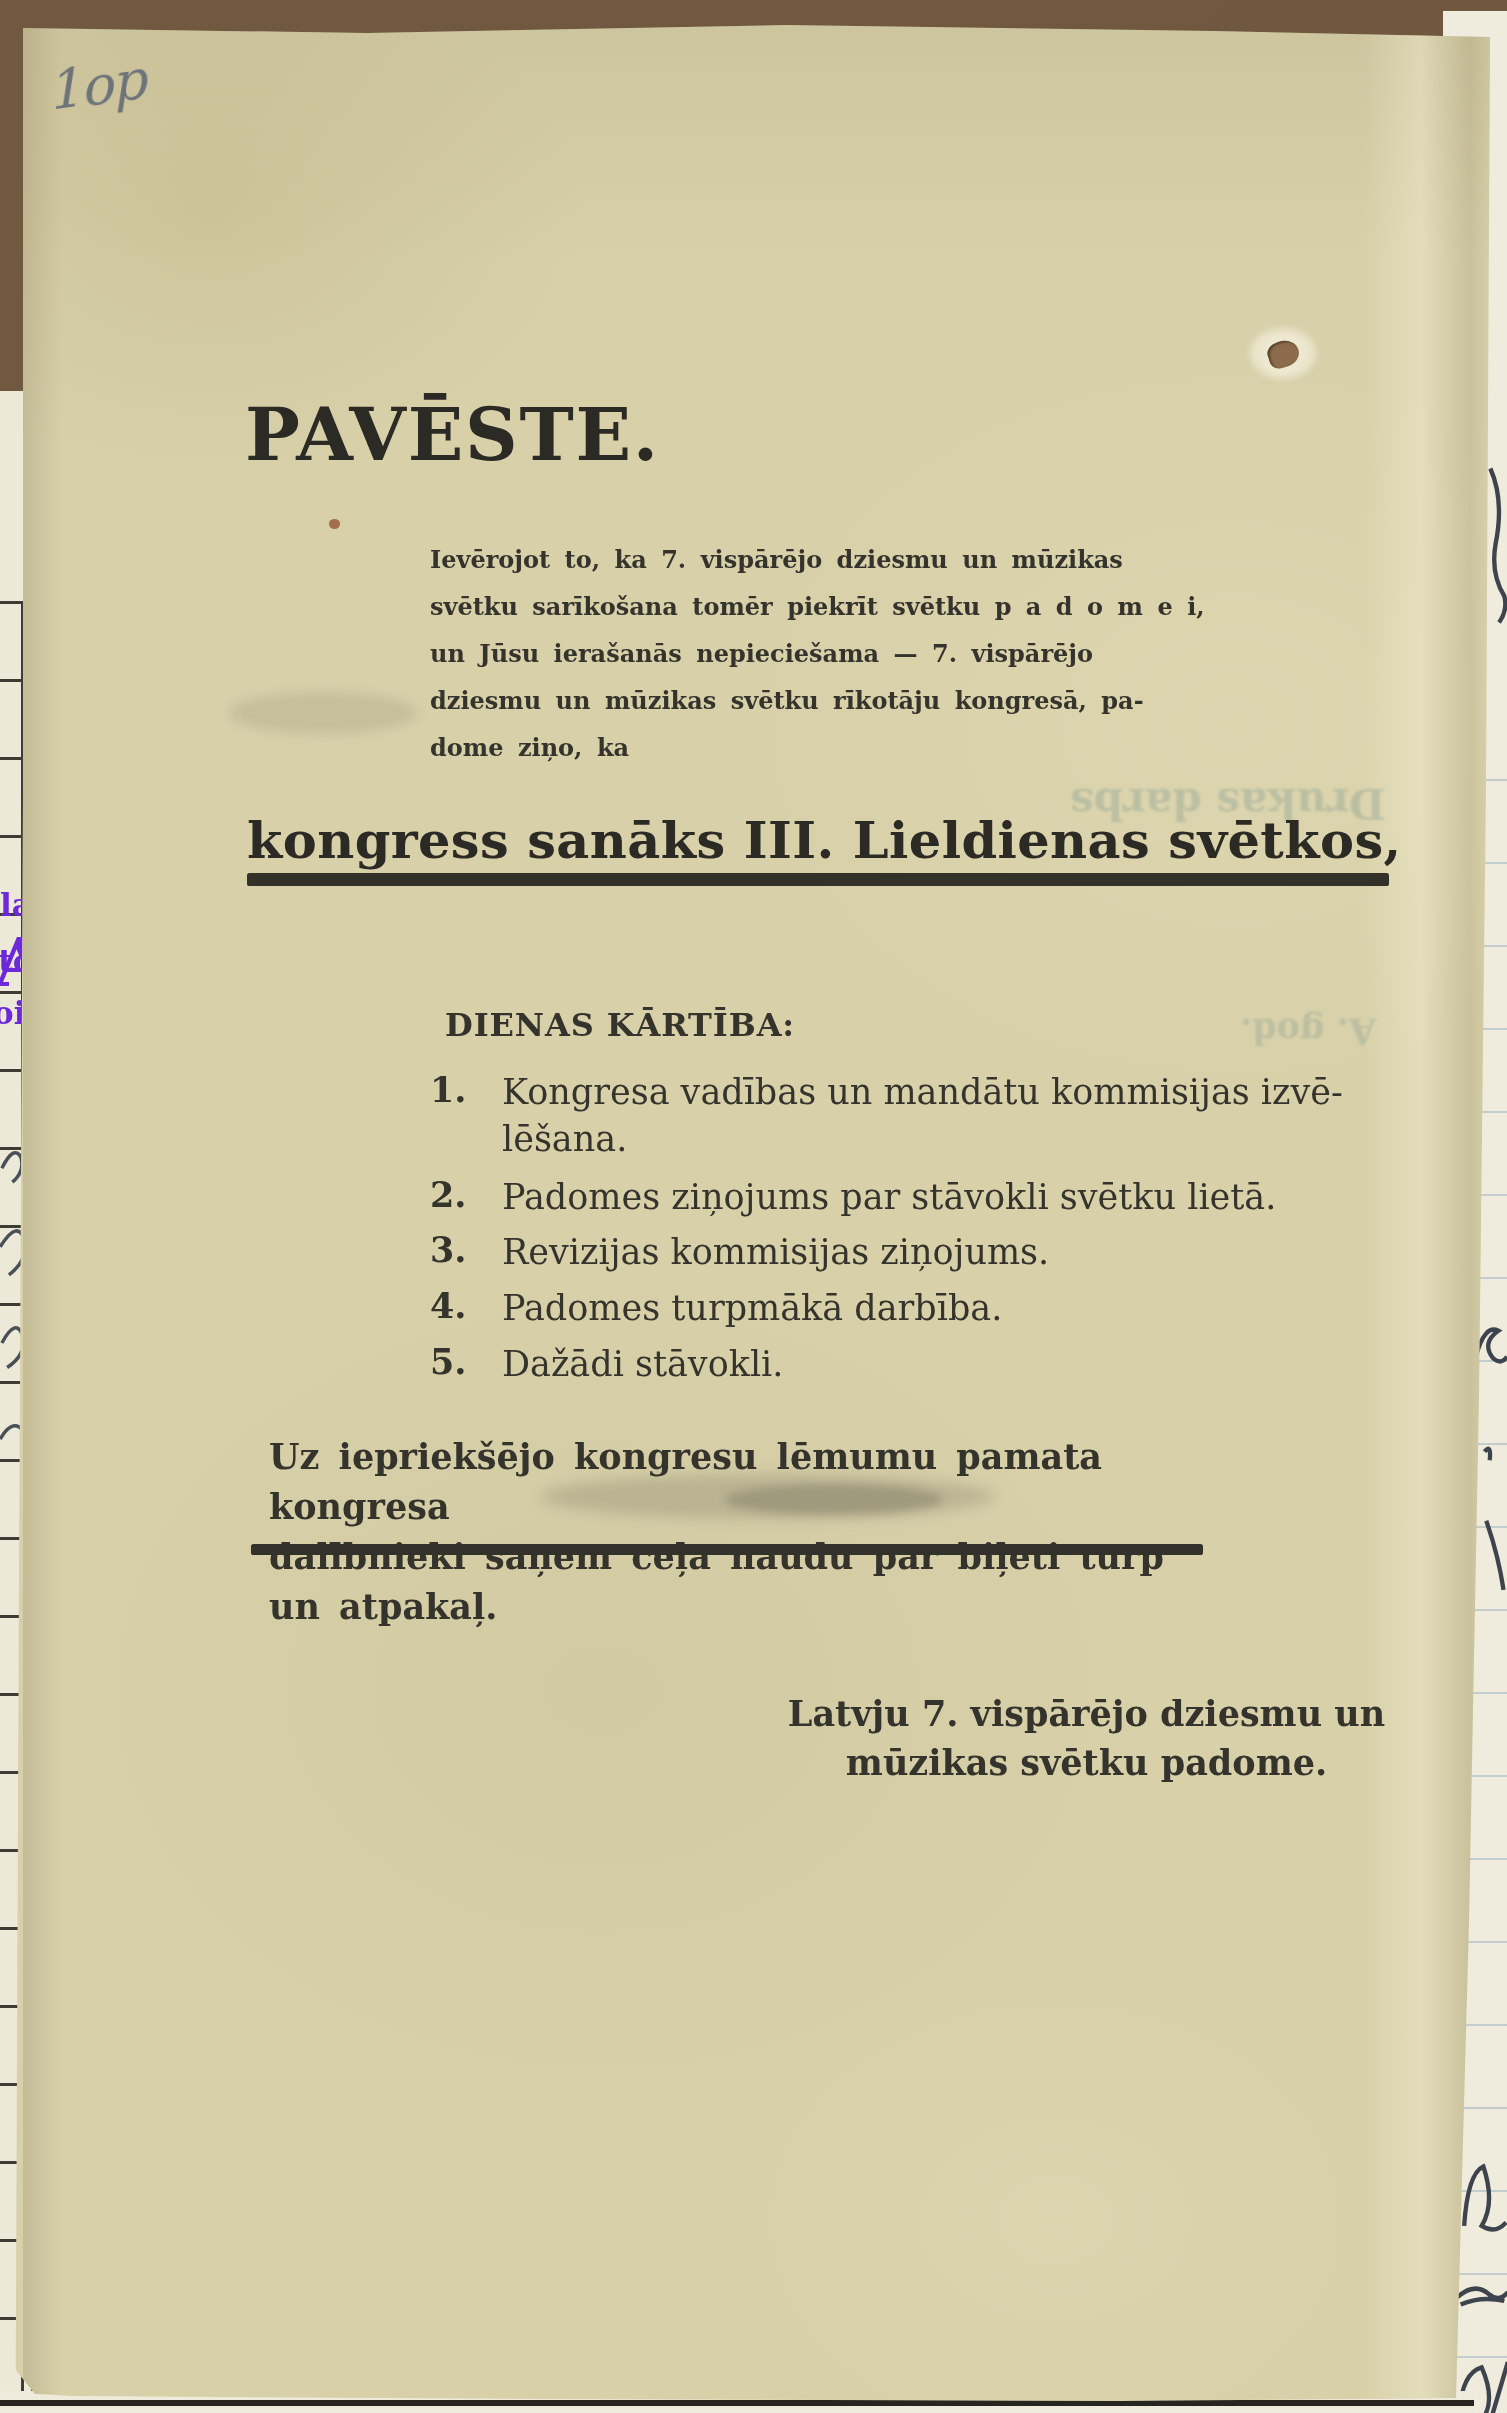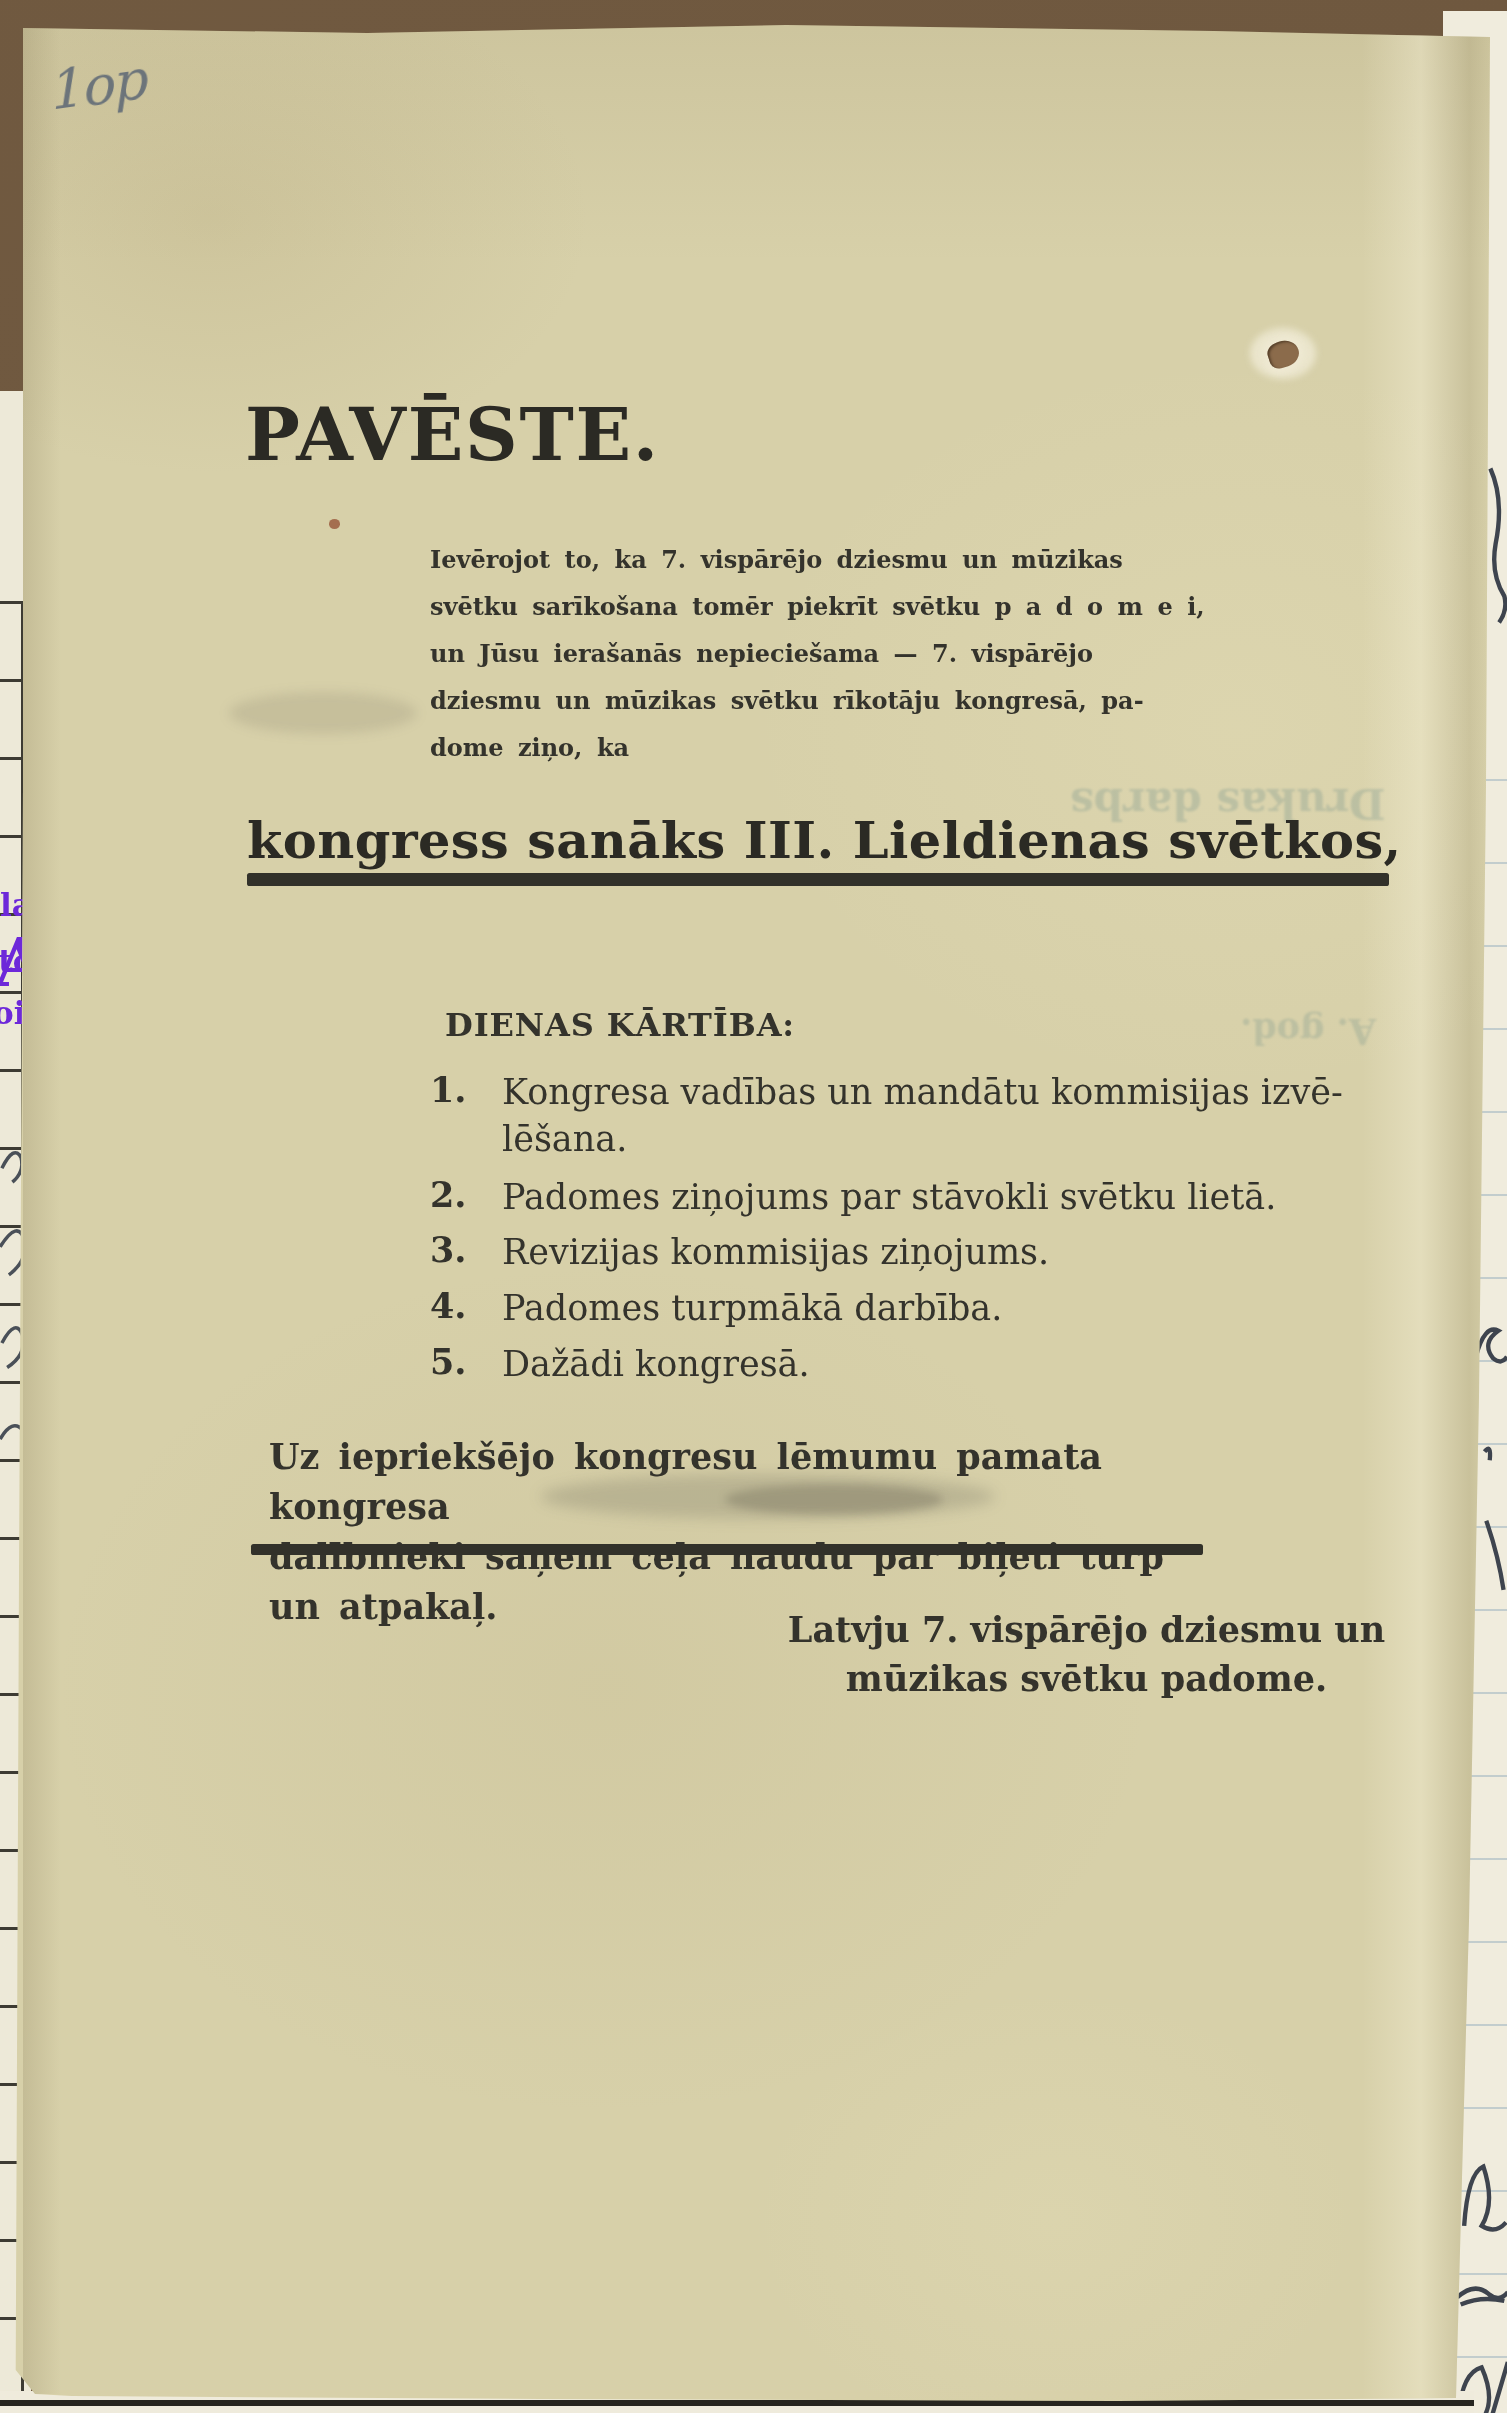--- a/index.html
+++ b/index.html
@@ -137,26 +137,26 @@
       <span class="abs item-num ink" style="left:430px;top:1069px;">1.</span>
       <span class="abs item-text ink" style="left:502px;top:1069px;width:878px;">Kongresa vadības un mandātu kommisijas izvē-
 lēšana.</span>
       <span class="abs item-num ink" style="left:430px;top:1174px;">2.</span>
       <span class="abs item-text ink" style="left:502px;top:1174px;width:878px;">Padomes ziņojums par stāvokli svētku lietā.</span>
       <span class="abs item-num ink" style="left:430px;top:1229px;">3.</span>
       <span class="abs item-text ink" style="left:502px;top:1229px;width:878px;">Revizijas kommisijas ziņojums.</span>
       <span class="abs item-num ink" style="left:430px;top:1285px;">4.</span>
       <span class="abs item-text ink" style="left:502px;top:1285px;width:878px;">Padomes turpmākā darbība.</span>
       <span class="abs item-num ink" style="left:430px;top:1341px;">5.</span>
-      <span class="abs item-text ink" style="left:502px;top:1341px;width:878px;">Dažādi kongresā.</span>
+      <span class="abs item-text ink" style="left:502px;top:1341px;width:878px;">Dažādi stāvokli.</span>
     </div>
 
     <p class="abs closing ink" style="left:253px;top:1416px;width:961px;margin:16px;">Uz iepriekšējo kongresu lēmumu pamata kongresa
 dalībnieki saņem ceļa naudu par biļeti turp un atpakaļ.</p>
 
     <div class="abs rule" style="left:251px;top:1544px;width:952px;height:11.4px;"></div>
 
-    <p class="abs signature ink" style="left:733px;top:1605px;width:707px;margin:0;">Latvju 7. vispārējo dziesmu un
+    <p class="abs signature ink" style="left:733px;top:1689px;width:707px;margin:0;">Latvju 7. vispārējo dziesmu un
 mūzikas svētku padome.</p>
   </div>
 
 </div>
 
 
 </body></html>

